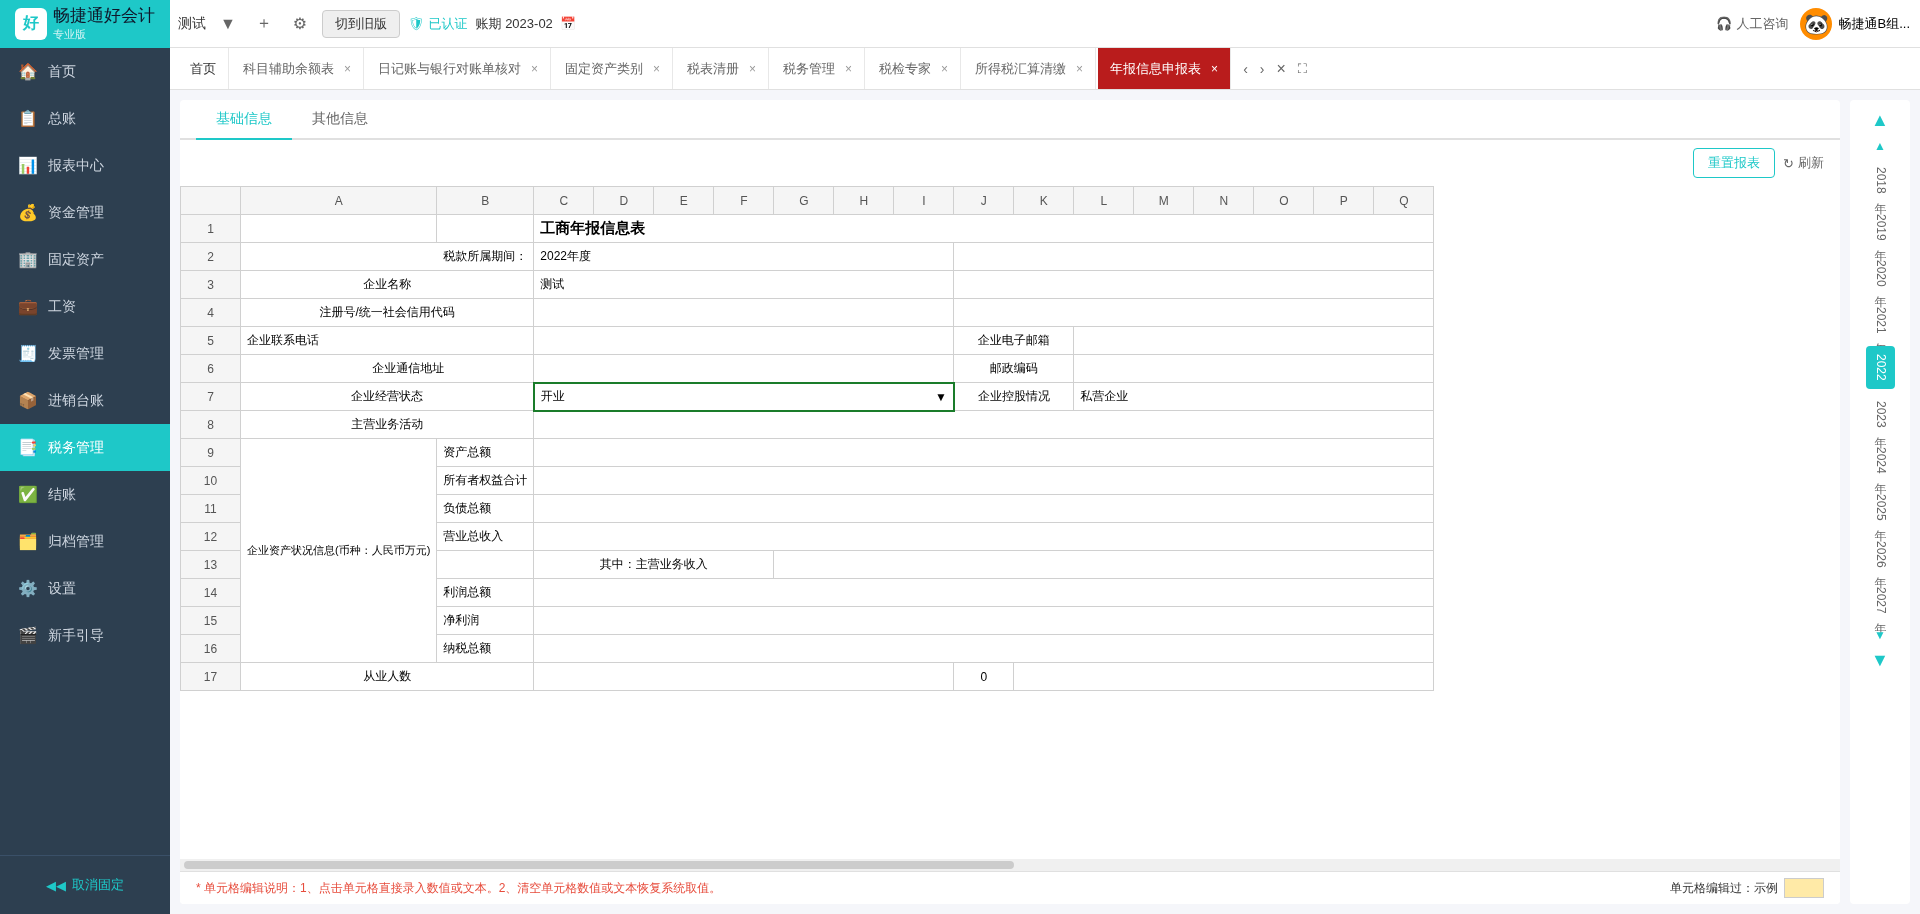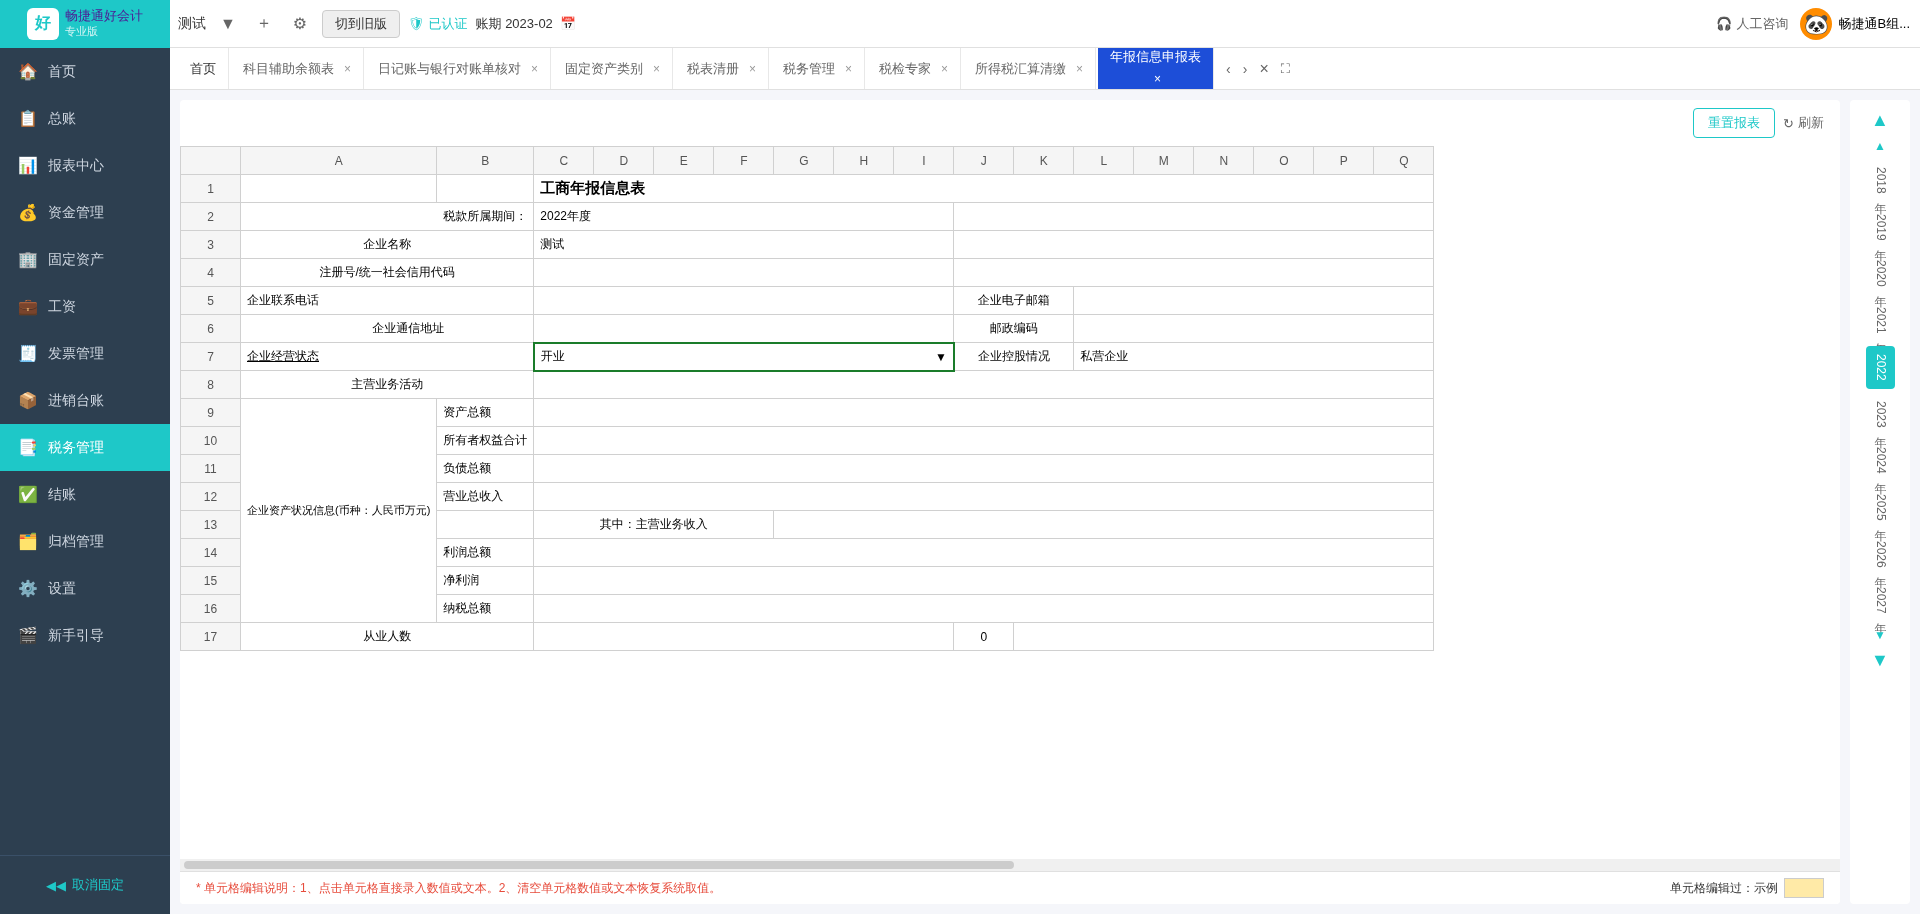--- a/index.html
+++ b/index.html
@@ -29,21 +29,21 @@
     }
     .logo-icon {
       width: 32px; height: 32px;
       background: #fff;
       border-radius: 6px;
       display: flex; align-items: center; justify-content: center;
       color: #1ec8c8;
       font-weight: bold;
       font-size: 16px;
     }
-    .logo-text { color: #4c1d95; font-size: 13px; line-height: 1.3; }
+    .logo-text { color: #0f172a; font-size: 17px; line-height: 1.3; }
     .logo-sub { font-size: 11px; color: rgba(255,255,255,0.8); }
 
     .header-center { display: flex; align-items: center; gap: 8px; flex: 1; }
     .test-label { font-size: 14px; color: #333; }
     .header-icon-btn {
       cursor: pointer; color: #666; font-size: 16px;
       width: 28px; height: 28px; display: flex; align-items: center; justify-content: center;
       border-radius: 4px;
     }
     .old-version-btn {
@@ -113,22 +113,21 @@
       height: 42px;
       cursor: pointer;
       color: #666;
       font-size: 13px;
       white-space: nowrap;
       border-right: 1px solid #e8e8e8;
       flex-shrink: 0;
     }
     .tab-item.active {
       color: #fff;
-      background: #1d4ed8;
-      flex-direction: column;
+      background: #b91c1c;
     }
     .tab-item.home { color: #333; }
     .tab-close { color: #999; font-size: 12px; margin-left: 4px; }
     .tab-nav-btn { color: #666; cursor: pointer; padding: 0 6px; font-size: 14px; }
     .tab-nav-close { color: #666; cursor: pointer; padding: 0 6px; font-size: 16px; }
     .tab-expand { color: #666; cursor: pointer; padding: 0 6px; }
 
     
     .page-content { flex: 1; display: flex; overflow: hidden; padding: 10px; gap: 10px; }
 
@@ -393,20 +392,28 @@
         <span class="tab-nav-btn">›</span>
         <span class="tab-nav-close">×</span>
         <span class="tab-expand">⛶</span>
       </div>
     </div>
 
     <div class="page-content">
 
       <div class="main-panel">
 
+        <div class="sub-tabs">
+          <div class="sub-tab active">
+            <span>基础信息</span>
+          </div>
+          <div class="sub-tab">
+            <span>其他信息</span>
+          </div>
+        </div>
 
         <div class="panel-toolbar">
           <button class="reset-btn">重置报表</button>
           <div class="refresh-btn">
             <span>↻</span>
             <span>刷新</span>
           </div>
         </div>
 
         <div class="spreadsheet-container">
@@ -474,21 +481,21 @@
               <tr>
                 <td class="row-header">6</td>
                 <td colspan="2" style="text-align:center;padding-left:48px;">企业通信地址</td>
                 <td colspan="7"></td>
                 <td colspan="2" style="text-align:center;">邮政编码</td>
                 <td colspan="7"></td>
               </tr>
 
               <tr>
                 <td class="row-header">7</td>
-                <td colspan="2" style="text-decoration:underline;">企业经营状态</td>
+                <td colspan="2" style="text-align:center;">企业经营状态</td>
                 <td colspan="7" class="selected-cell">
                   <div class="cell-dropdown">
                     <span>开业</span>
                     <span>▼</span>
                   </div>
                 </td>
                 <td colspan="2" style="text-align:center;">企业控股情况</td>
                 <td colspan="7">私营企业</td>
               </tr>
 

